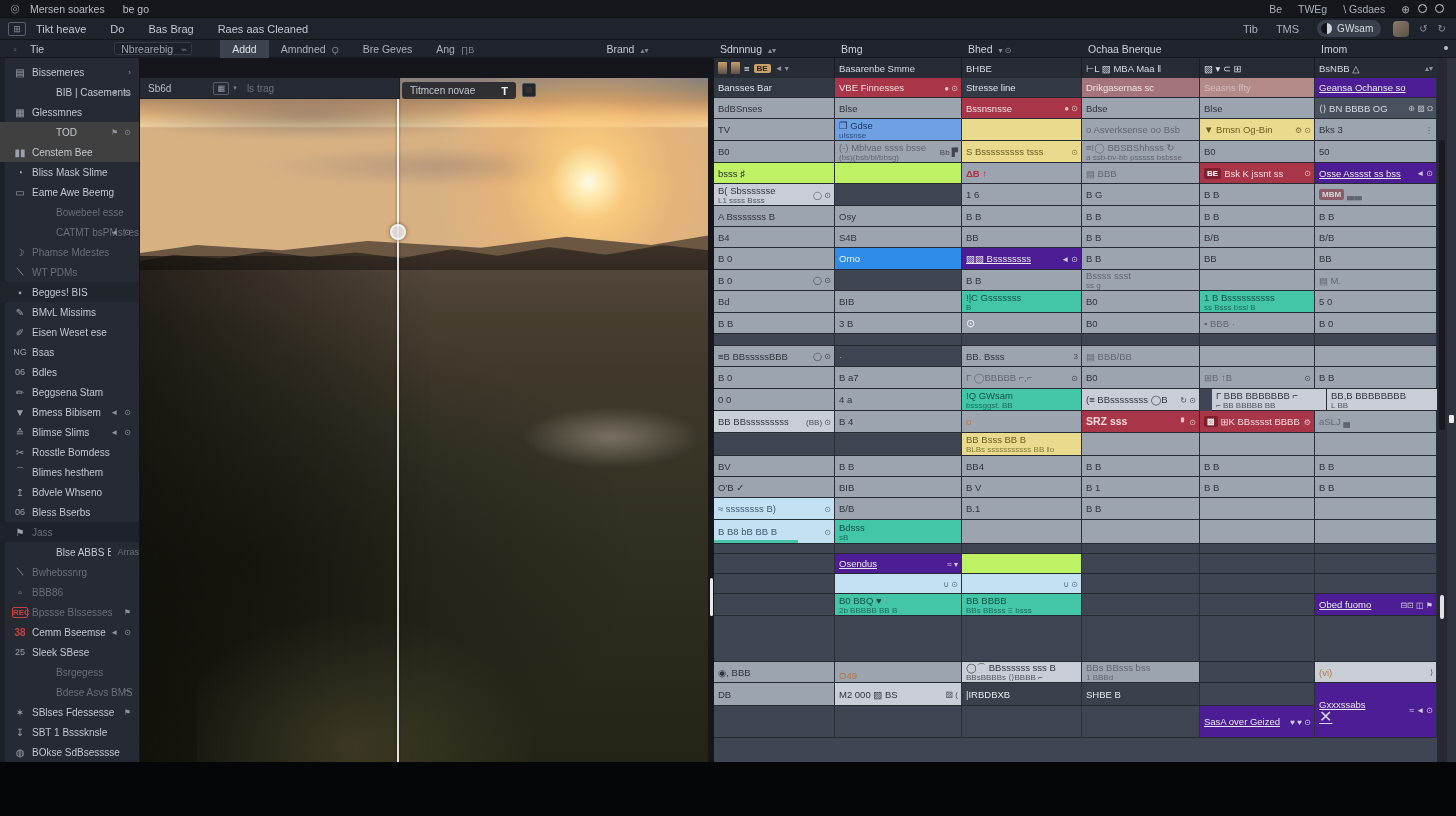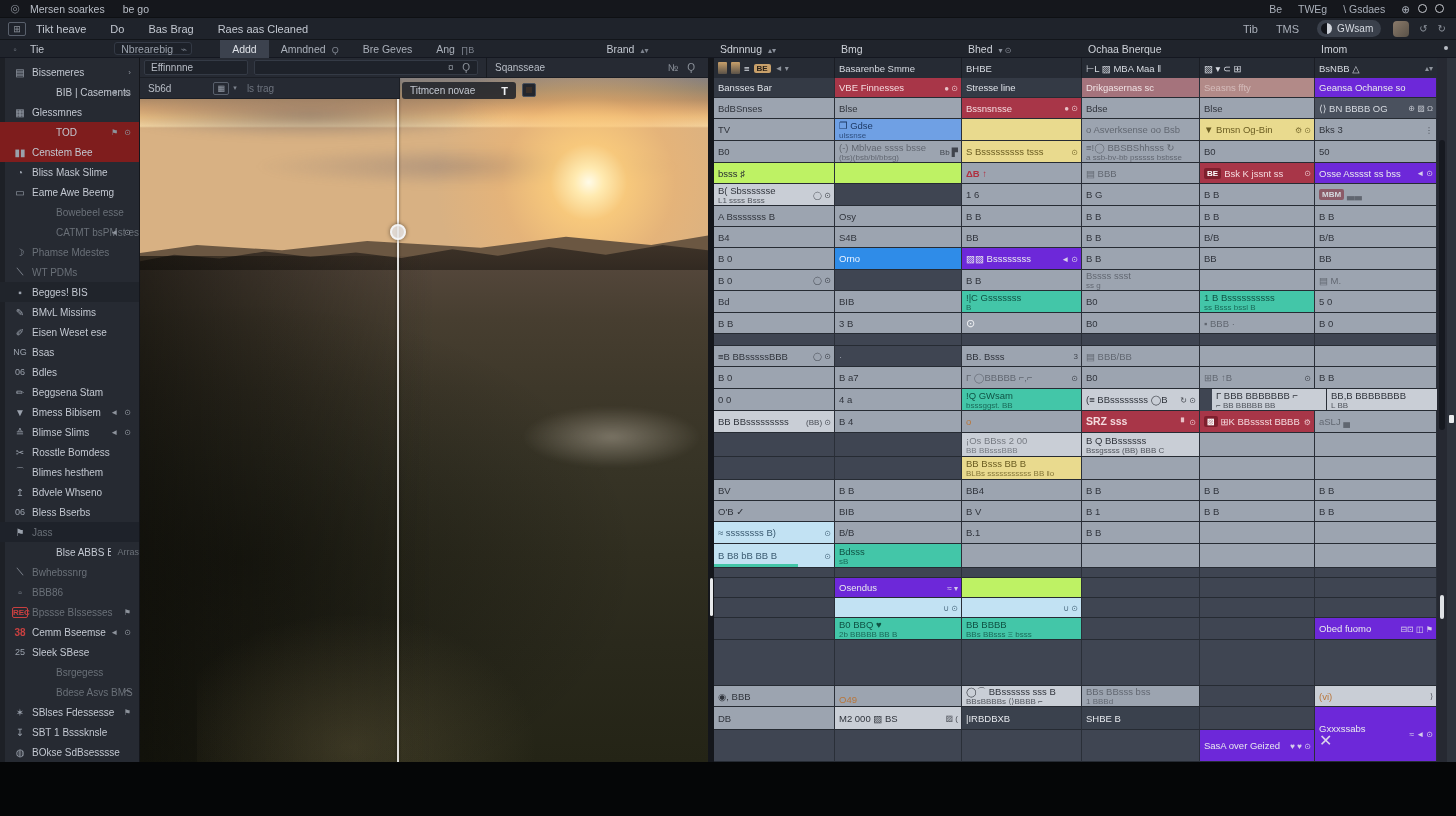--- a/index.html
+++ b/index.html
@@ -43,21 +43,21 @@
   .sidebar{position:absolute;left:0;top:58px;width:140px;height:704px;background:#262a32;border-right:1px solid #14161b;padding-top:4px;overflow:hidden;}
   .sidebar::before{content:'';position:absolute;left:0;top:0;bottom:0;width:5px;background:#1d2026;}
   .sitem{position:relative;height:20px;display:flex;align-items:center;font-size:10px;color:#c3c8d1;padding-left:8px;}
   .sitem .ico{width:24px;flex:none;text-align:center;color:#9aa1ac;font-size:10px;}
   .sitem .pre{width:24px;flex:none;text-align:center;color:#9aa1ac;font-size:9px;}
   .sitem.indent .lbl{padding-left:24px;}
   .sitem .lbl{white-space:nowrap;overflow:hidden;}
   .sitem .sfx{color:#6a7078;font-size:9px;margin-left:6px;}
   .sitem .rt{position:absolute;right:6px;color:#8d939c;font-size:8px;letter-spacing:2px;}
   .sitem.dim .lbl{color:#6a7078;}
-  .sitem.active{background:#7f1d1d;}
+  .sitem.active{background:#404040;}
   .sitem.hdr{background:#20242b;}
   .sitem.darkrow{background:#1e222a;}
   .sitem .ico.red{color:#c94040;font-weight:bold;font-size:8px;border:1px solid #c94040;border-radius:2px;line-height:9px;width:16px;margin:0 4px;}
   .sitem .ico.redtxt{color:#c94040;font-weight:bold;}
 
   
   .ptool{position:absolute;left:140px;top:58px;width:568px;height:20px;background:#262a33;border-bottom:1px solid #1b1e25;display:flex;align-items:center;font-size:10px;color:#aab0ba;}
   .field{background:#1e222a;border:1px solid #343a45;border-radius:2px;height:15px;line-height:14px;padding:0 6px;color:#b9bec7;}
   .f1{width:104px;margin-left:4px;}
   .f2{width:224px;margin-left:6px;position:relative;color:#6d737e;}
@@ -114,21 +114,21 @@
   .gcell{position:relative;border-right:1px solid #2a2f38;border-bottom:1px solid #262b33;padding:1px 4px;display:flex;flex-direction:column;justify-content:center;overflow:hidden;flex:none;}
   .gcell .t1{font-size:9.5px;line-height:11px;white-space:nowrap;display:flex;align-items:center;gap:3px;}
   .gcell .t2{font-size:8px;line-height:9px;opacity:.8;white-space:nowrap;}
   .gcell .cic{position:absolute;right:3px;top:50%;transform:translateY(-50%);font-size:8px;opacity:.85;white-space:nowrap;}
   .badge{background:#7e1f2d;color:#fff;padding:0 3px;border-radius:2px;font-size:8px;font-weight:bold;display:inline-block;}
   .bg-g{background:#9ca4b0;color:#30343c;}
   .bg-gd{background:#bef264;color:#272b32;}
   .bg-v{background:#3f4552;color:#9aa1ac;}
   .bg-d{background:#343a45;color:#dfe3e9;}
   .bg-d2{background:#3a414d;color:#e6e9ee;}
-  .bg-k{background:#6d28d9;color:#e8eaee;}
+  .bg-k{background:#4c1d95;color:#e8eaee;text-decoration:underline;}
   .bg-r{background:#a83648;color:#f4dade;}
   .bg-y{background:#e9da8e;color:#6b5d22;}
   .bg-t{background:#43c6a8;color:#0f5244;}
   .bg-b{background:#6fa0e4;color:#1d3a66;}
   .bg-az{background:#2f8ce8;color:#eaf3ff;}
   .bg-p{background:#c2e2f3;color:#3a5a70;}
   .bg-l{background:#c9ced6;color:#30343c;}
   .bg-br{background:#a5737c;color:#f0e2e4;}
   .bg-br2{background:#b28a88;color:#efe3e2;}
   .bg-ctrl{background:#4a515e;color:#d7dbe2;}
@@ -352,27 +352,20 @@
       <div class="sitem">
         <span class="ico">↧</span>
         <span class="lbl">SBT 1 Bsssknsle</span>
       </div>
       <div class="sitem">
         <span class="ico">◍</span>
         <span class="lbl">BOkse SdBsesssse</span>
       </div>
     </div>
 
-  <div class="ptool">
-    <span class="field f1">Effinnnne</span>
-    <span class="field f2"><span></span><span class="fi">¤ Ϙ</span></span>
-    <span class="vsep"></span>
-    <span class="sqa">Sqansseae</span>
-    <span class="rico">№ Ϙ</span>
-  </div>
 
   <div class="photo">
     <div class="p-sky2"></div>
     <div class="p-cloud1"></div>
     <div class="p-cloud2"></div>
     <div class="p-sun"></div>
     <div class="p-hillsfar"></div>
     <div class="p-hills"></div>
     <div class="p-ground"></div>
     <div class="p-forest"></div>
@@ -943,38 +936,20 @@
               <span>⊞K BBsssst BBBB</span>
             </div>
             <span class="cic">⚙</span>
           </div>
           <div class="gcell bg-g faded" style="width: 122px;">
             <div class="t1">
               <span>aSLJ ▄</span>
             </div>
           </div>
         </div>
-        <div class="grow" style="height: 24px;">
-          <div class="gcell bg-v" style="width: 121px;"></div>
-          <div class="gcell bg-v" style="width: 127px;"></div>
-          <div class="gcell bg-l faded" style="width: 120px;">
-            <div class="t1">
-              <span>¡Os BBss 2 00</span>
-            </div>
-            <div class="t2">BB BBsssBBB</div>
-          </div>
-          <div class="gcell bg-l" style="width: 118px;">
-            <div class="t1">
-              <span>B Q BBssssss</span>
-            </div>
-            <div class="t2">Bssgssss (BB) BBB C</div>
-          </div>
-          <div class="gcell bg-g" style="width: 115px;"></div>
-          <div class="gcell bg-g" style="width: 122px;"></div>
-        </div>
         <div class="grow" style="height: 23px;">
           <div class="gcell bg-v" style="width: 121px;"></div>
           <div class="gcell bg-v" style="width: 127px;"></div>
           <div class="gcell bg-y" style="width: 120px;">
             <div class="t1">
               <span>BB Bsss BB B</span>
             </div>
             <div class="t2">BLBs sssssssssss BB ‖o</div>
           </div>
           <div class="gcell bg-g" style="width: 118px;"></div>

